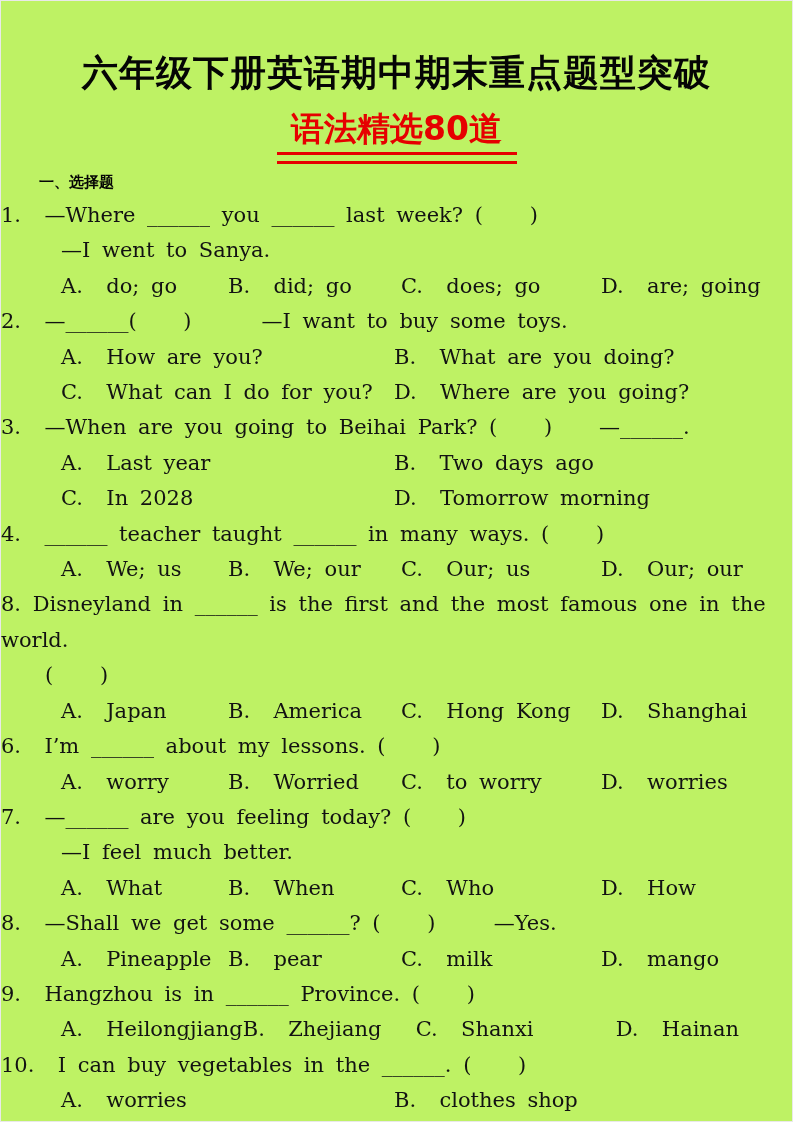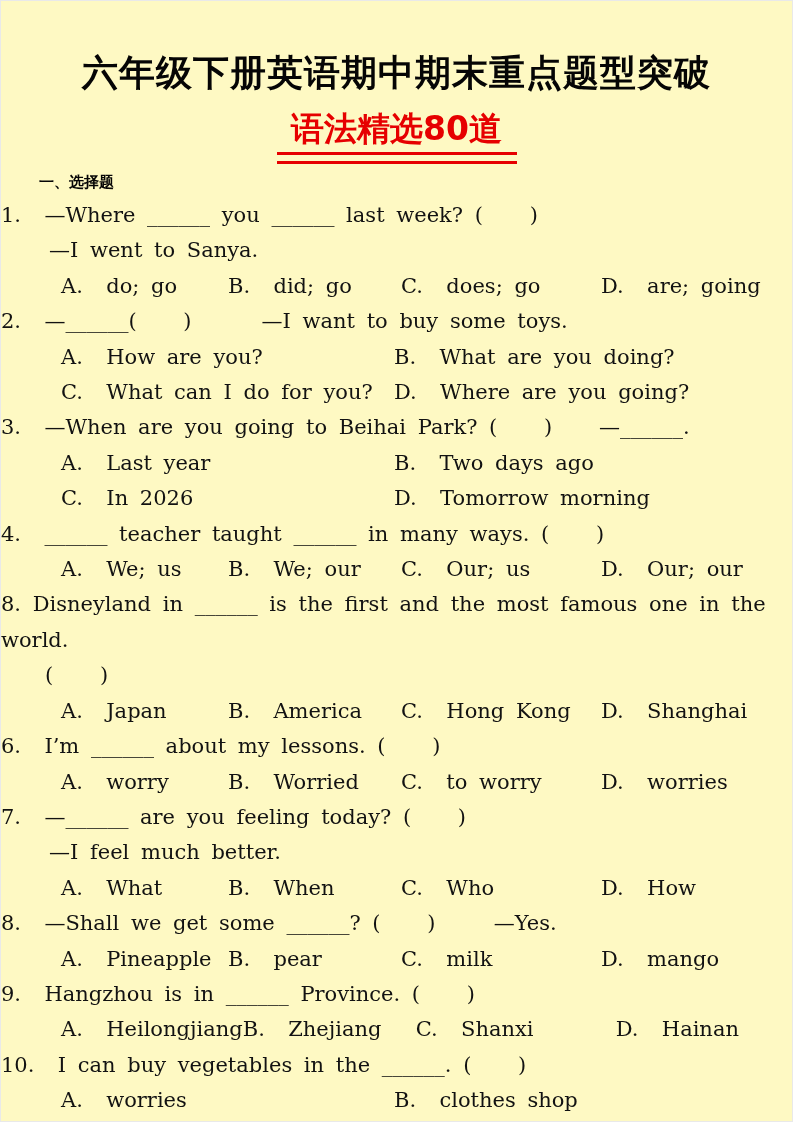--- a/index.html
+++ b/index.html
@@ -2,21 +2,21 @@
 <html><head>
 <meta charset="utf-8">
 <style>
   * { margin: 0; padding: 0; box-sizing: border-box; }
   html, body { background: #f3f3f3; }
   body { width: 793px; margin: 0 auto; }
   .page {
     position: relative;
     width: 793px;
     height: 1122px;
-    background: #fef9c3;
+    background: #bef264;
     border: 1px solid #e9e9e9;
     overflow: hidden;
     padding-top: 40px;
     font-family: "DejaVu Serif", "Liberation Serif", serif;
     color: #121212;
   }
   .title {
     margin-top: 10px;
     text-align: center;
     font-family: "DejaVu Sans", "Liberation Sans", sans-serif;
@@ -51,21 +51,21 @@
     line-height: 28px;
     color: #050505;
   }
   .body { margin-top: 2px; }
   .line {
     font-size: 21px;
     line-height: 35.4px;
     white-space: pre-wrap;
     word-spacing: 5px;
   }
-  .line.indent { padding-left: 48px; }
+  .line.indent { padding-left: 60px; }
   .line.cont { padding-left: 44px; }
   .opts { display: flex; padding-left: 60px; }
   .opt { display: inline-block; white-space: pre-wrap; }
   .row4 .opt:nth-child(1) { min-width: 167px; }
   .row4 .opt:nth-child(2) { min-width: 173px; }
   .row4 .opt:nth-child(3) { min-width: 200px; }
   .row2 .opt:nth-child(1) { min-width: 333px; }
   .footer {
     text-align: center;
     font-family: "DejaVu Sans", "Liberation Sans", sans-serif;
@@ -111,21 +111,21 @@
       </div>
     </div>
 
     <div>
       <div class="line">3.  —When are you going to Beihai Park? (    )    —______.</div>
       <div class="line opts row2">
         <span class="opt">A.  Last year</span>
         <span class="opt">B.  Two days ago</span>
       </div>
       <div class="line opts row2">
-        <span class="opt">C.  In 2026</span>
+        <span class="opt">C.  In 2028</span>
         <span class="opt">D.  Tomorrow morning</span>
       </div>
     </div>
 
     <div>
       <div class="line">4.  ______ teacher taught ______ in many ways. (    )</div>
       <div class="line opts row4">
         <span class="opt">A.  We; us</span>
         <span class="opt">B.  We; our</span>
         <span class="opt">C.  Our; us</span>

